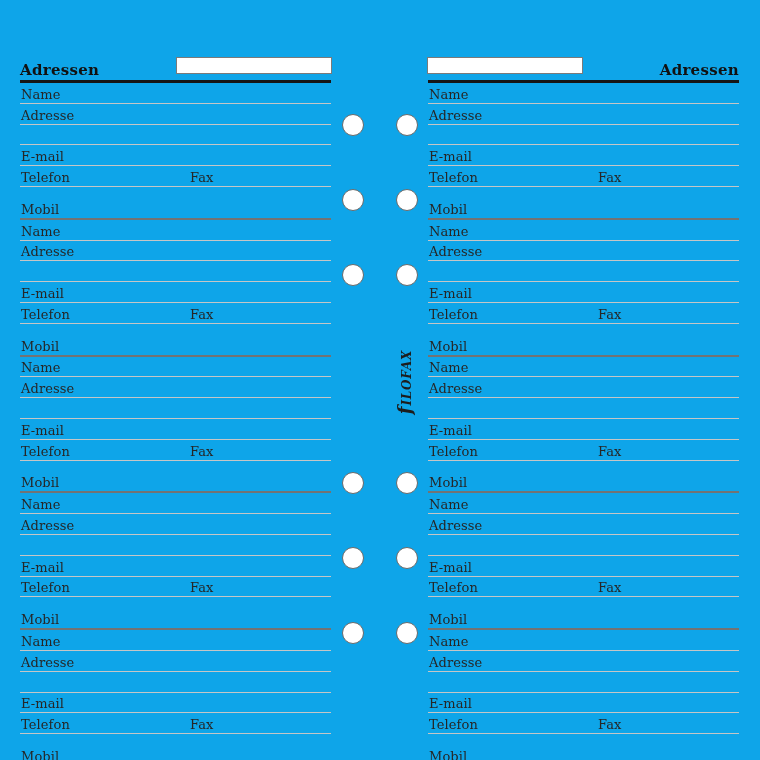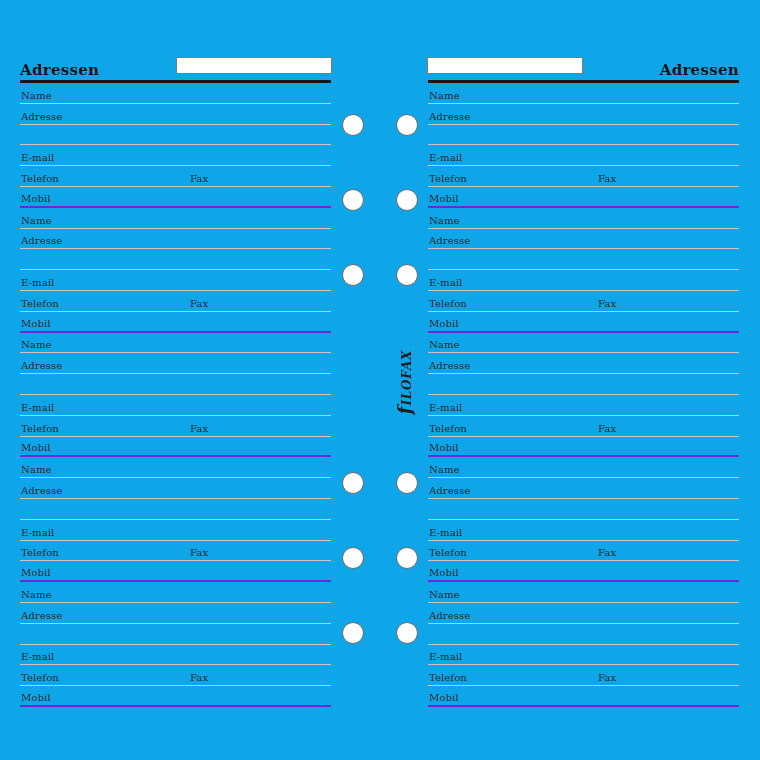--- a/index.html
+++ b/index.html
@@ -48,26 +48,26 @@
   .index-box-left  { right: -1px; }
   .index-box-right { left: -1px; }
 
   
   .row {
     position: relative;
     height: 20.8px;
     box-sizing: border-box;
     border-bottom: 1px solid #c6c6c6;
   }
-  .row-end { border-bottom: 2px solid #6d28d9; }
+  .row-end { border-bottom: 2px solid #737373; margin-top: 12px; }
   .lab {
     position: absolute;
     bottom: 2px;
     left: 1px;
-    font-size: 10px;
+    font-size: 13px;
     line-height: 1;
     letter-spacing: 0.1px;
     color: #262626;
     white-space: nowrap;
   }
   .lab-fax { left: 158px; margin-left: 12px; }
 
   
   .spine { position: absolute; left: 331px; top: 0; width: 97px; height: 760px; }
   .hole {

